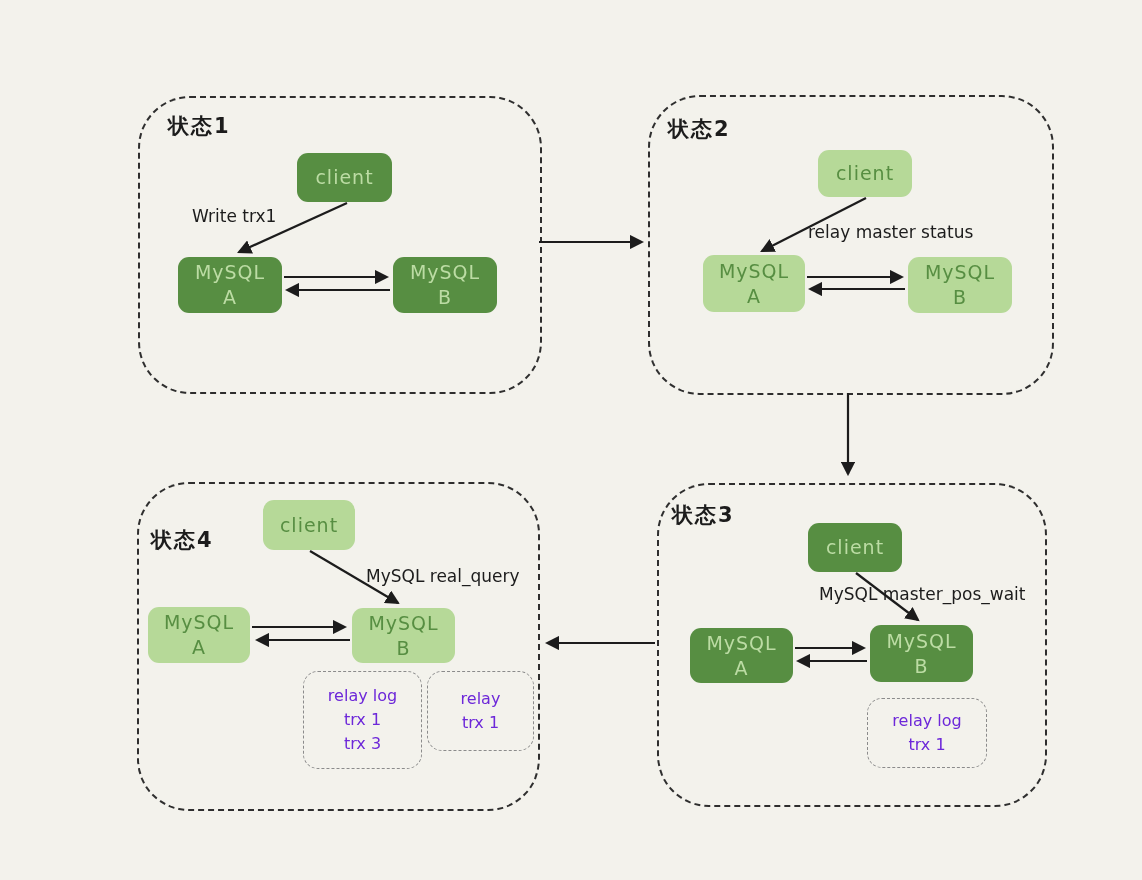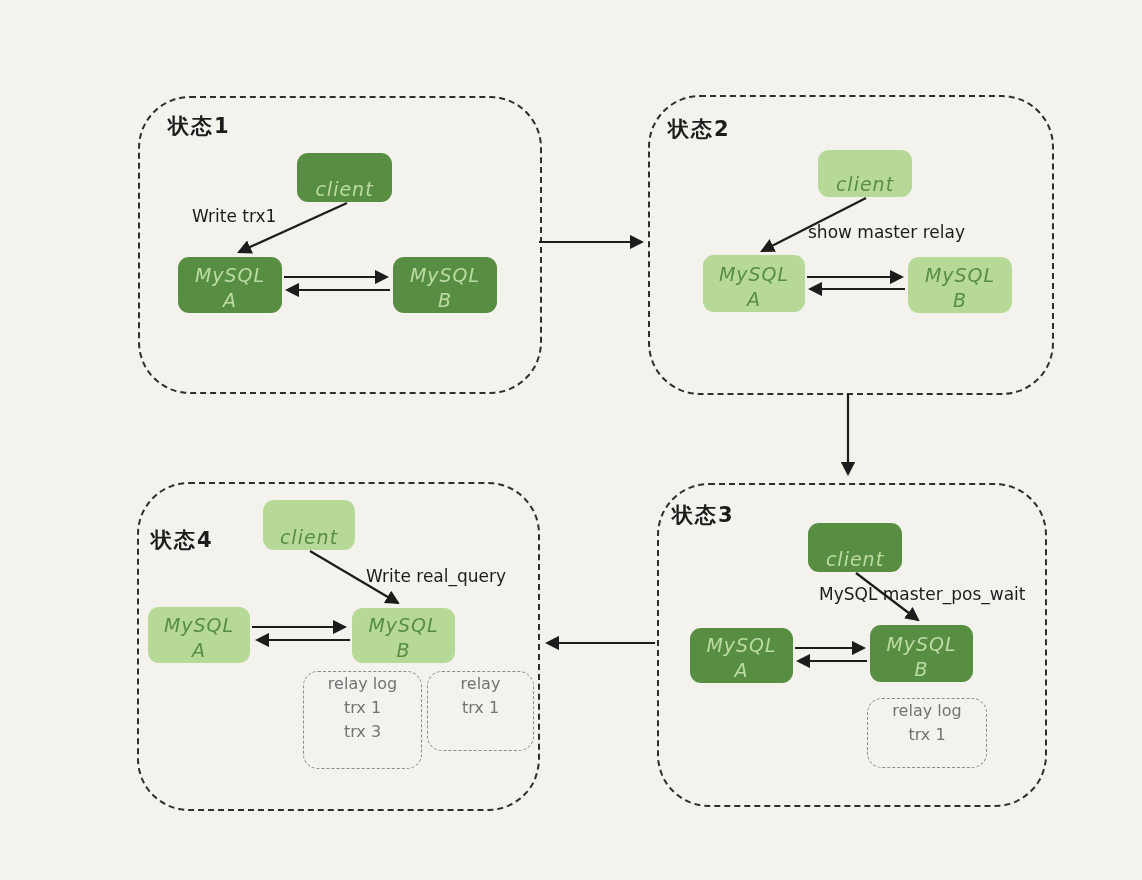--- a/index.html
+++ b/index.html
@@ -17,34 +17,33 @@
     background:transparent;
   }
   .panel-title{
     position:absolute;
     font-size:21px;font-weight:bold;color:#1c1c1c;
     letter-spacing:2px;
   }
   .node{
     position:absolute;
     border-radius:11px;
-    display:flex;flex-direction:column;align-items:center;justify-content:flex-end;
-    font-style:italic;
+    display:flex;flex-direction:column;align-items:center;justify-content:center;
     letter-spacing:1px;
   }
   .node.dark{background:#578e42;color:#bcdca4;}
   .node.light{background:#b6d998;color:#578e42;}
   .node .nl{line-height:25px;font-size:19px;}
   .client{font-size:18px;}
   .logbox{
     position:absolute;
     border:1.7px dashed #8b8b8b;
     border-radius:15px;
-    display:flex;flex-direction:column;align-items:center;
-    font-size:16px;color:#737373;
+    display:flex;flex-direction:column;align-items:center;justify-content:center;
+    font-size:16px;color:#6d28d9;
   }
   .logbox div{line-height:24px;}
   .arrow-label{
     position:absolute;
     font-size:17px;color:#1c1c1c;white-space:nowrap;
   }
   svg.arrows{position:absolute;left:0;top:0;pointer-events:none;}
   svg.arrows line{stroke:#1c1c1c;stroke-width:2.2;}
 </style>
 </head>
@@ -107,21 +106,21 @@
     <div class="nl client">client</div>
   </div>
   <div class="node light" style="left:703px;top:255px;width:102px;height:57px">
     <div class="nl">MySQL</div>
     <div class="nl">A</div>
   </div>
   <div class="node light" style="left:908px;top:257px;width:104px;height:56px">
     <div class="nl">MySQL</div>
     <div class="nl">B</div>
   </div>
-  <div class="arrow-label" style="left:808px;top:222px">show master relay</div>
+  <div class="arrow-label" style="left:808px;top:222px">relay master status</div>
 
   <div class="node dark client" style="left:808px;top:523px;width:94px;height:49px">
     <div class="nl client">client</div>
   </div>
   <div class="node dark" style="left:690px;top:628px;width:103px;height:55px">
     <div class="nl">MySQL</div>
     <div class="nl">A</div>
   </div>
   <div class="node dark" style="left:870px;top:625px;width:103px;height:57px">
     <div class="nl">MySQL</div>
@@ -137,21 +136,21 @@
     <div class="nl client">client</div>
   </div>
   <div class="node light" style="left:148px;top:607px;width:102px;height:56px">
     <div class="nl">MySQL</div>
     <div class="nl">A</div>
   </div>
   <div class="node light" style="left:352px;top:608px;width:103px;height:55px">
     <div class="nl">MySQL</div>
     <div class="nl">B</div>
   </div>
-  <div class="arrow-label" style="left:366px;top:566px">Write real_query</div>
+  <div class="arrow-label" style="left:366px;top:566px">MySQL real_query</div>
   <div class="logbox" style="left:303px;top:671px;width:117px;height:96px">
     <div>relay log</div>
     <div>trx 1</div>
     <div>trx 3</div>
   </div>
   <div class="logbox" style="left:427px;top:671px;width:105px;height:78px">
     <div>relay</div>
     <div>trx 1</div>
   </div>
 

